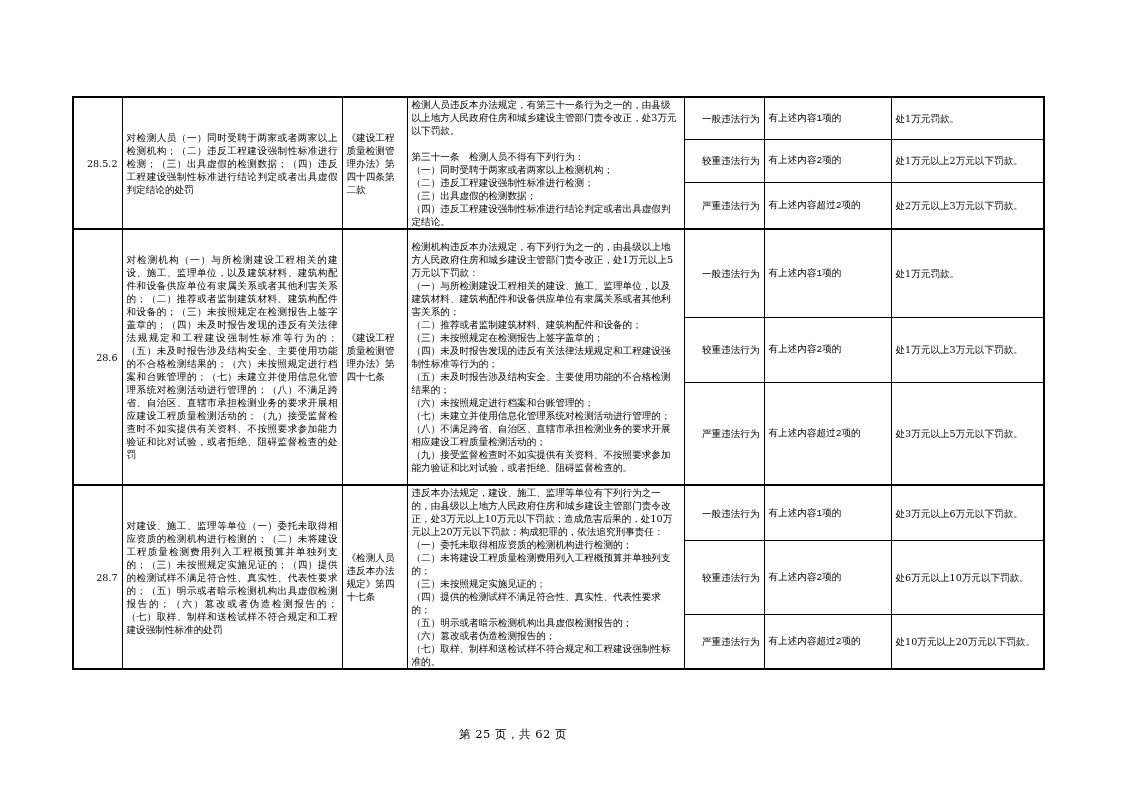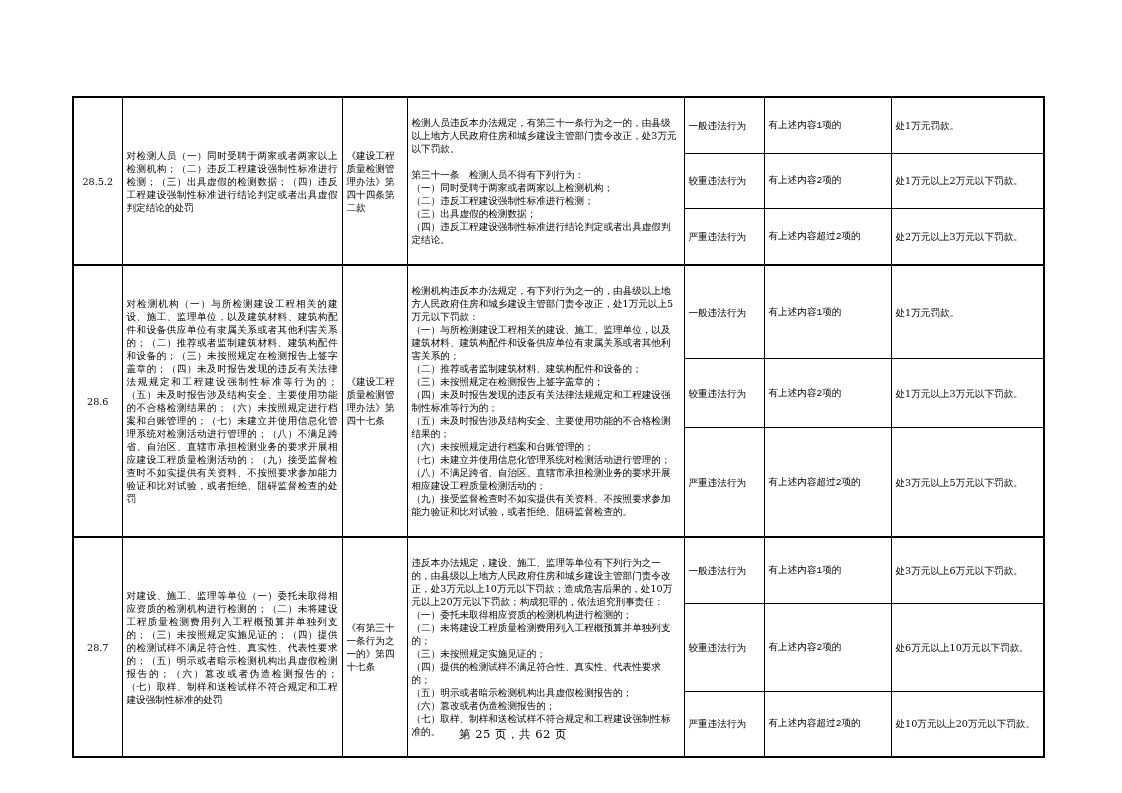--- a/index.html
+++ b/index.html
@@ -24,31 +24,31 @@
     top: 96px;
     width: 971px;
     border-collapse: collapse;
     table-layout: fixed;
     border: 2px solid #000;
   }
   table.penalty td {
     border: 1px solid #000;
     font-size: 9.6px;
     line-height: 13px;
-    padding: 18px 4px;
+    padding: 0 4px;
     vertical-align: middle;
     word-break: break-all;
     overflow: hidden;
   }
   tr.group-start td { border-top: 2px solid #000; }
-  td.num   { text-align: center; padding: 2px 1px; }
+  td.num   { text-align: right; padding: 2px 1px; }
   td.desc  { text-align: justify; margin-top: 40px; }
   td.basis { text-align: left; padding: 2px 2px; }
   td.provision { white-space: pre-wrap; text-align: left; }
-  td.severity  { text-align: left; padding: 2px 2px; }
+  td.severity  { text-align: right; padding: 2px 2px; }
   td.cond      { text-align: left; font-family: Liberation Mono, monospace; }
   td.penalty-c { text-align: left; }
   .footer {
     position: absolute;
     top: 727px;
     left: 0;
     width: 1026px;
     text-align: center;
     font-size: 11.5px;
     letter-spacing: 0.5px;
@@ -122,21 +122,21 @@
       </tr>
       <tr style="height:103px">
         <td class="severity">严重违法行为</td>
         <td class="cond">有上述内容超过2项的</td>
         <td class="penalty-c">处3万元以上5万元以下罚款。</td>
       </tr>
 
       <tr class="group-start" style="height:55px">
         <td class="num" rowspan="3">28.7</td>
         <td class="desc" rowspan="3">对建设、施工、监理等单位（一）委托未取得相应资质的检测机构进行检测的；（二）未将建设工程质量检测费用列入工程概预算并单独列支的；（三）未按照规定实施见证的；（四）提供的检测试样不满足符合性、真实性、代表性要求的；（五）明示或者暗示检测机构出具虚假检测报告的；（六）篡改或者伪造检测报告的；（七）取样、制样和送检试样不符合规定和工程建设强制性标准的处罚</td>
-        <td class="basis" rowspan="3">《有第三十一条行为之一的》第四十七条</td>
+        <td class="basis" rowspan="3">《检测人员违反本办法规定》第四十七条</td>
         <td class="provision" rowspan="3">违反本办法规定，建设、施工、监理等单位有下列行为之一的，由县级以上地方人民政府住房和城乡建设主管部门责令改正，处3万元以上10万元以下罚款；造成危害后果的，处10万元以上20万元以下罚款；构成犯罪的，依法追究刑事责任：
 （一）委托未取得相应资质的检测机构进行检测的；
 （二）未将建设工程质量检测费用列入工程概预算并单独列支的；
 （三）未按照规定实施见证的；
 （四）提供的检测试样不满足符合性、真实性、代表性要求的；
 （五）明示或者暗示检测机构出具虚假检测报告的；
 （六）篡改或者伪造检测报告的；
 （七）取样、制样和送检试样不符合规定和工程建设强制性标准的。</td>
         <td class="severity">一般违法行为</td>
         <td class="cond">有上述内容1项的</td>

